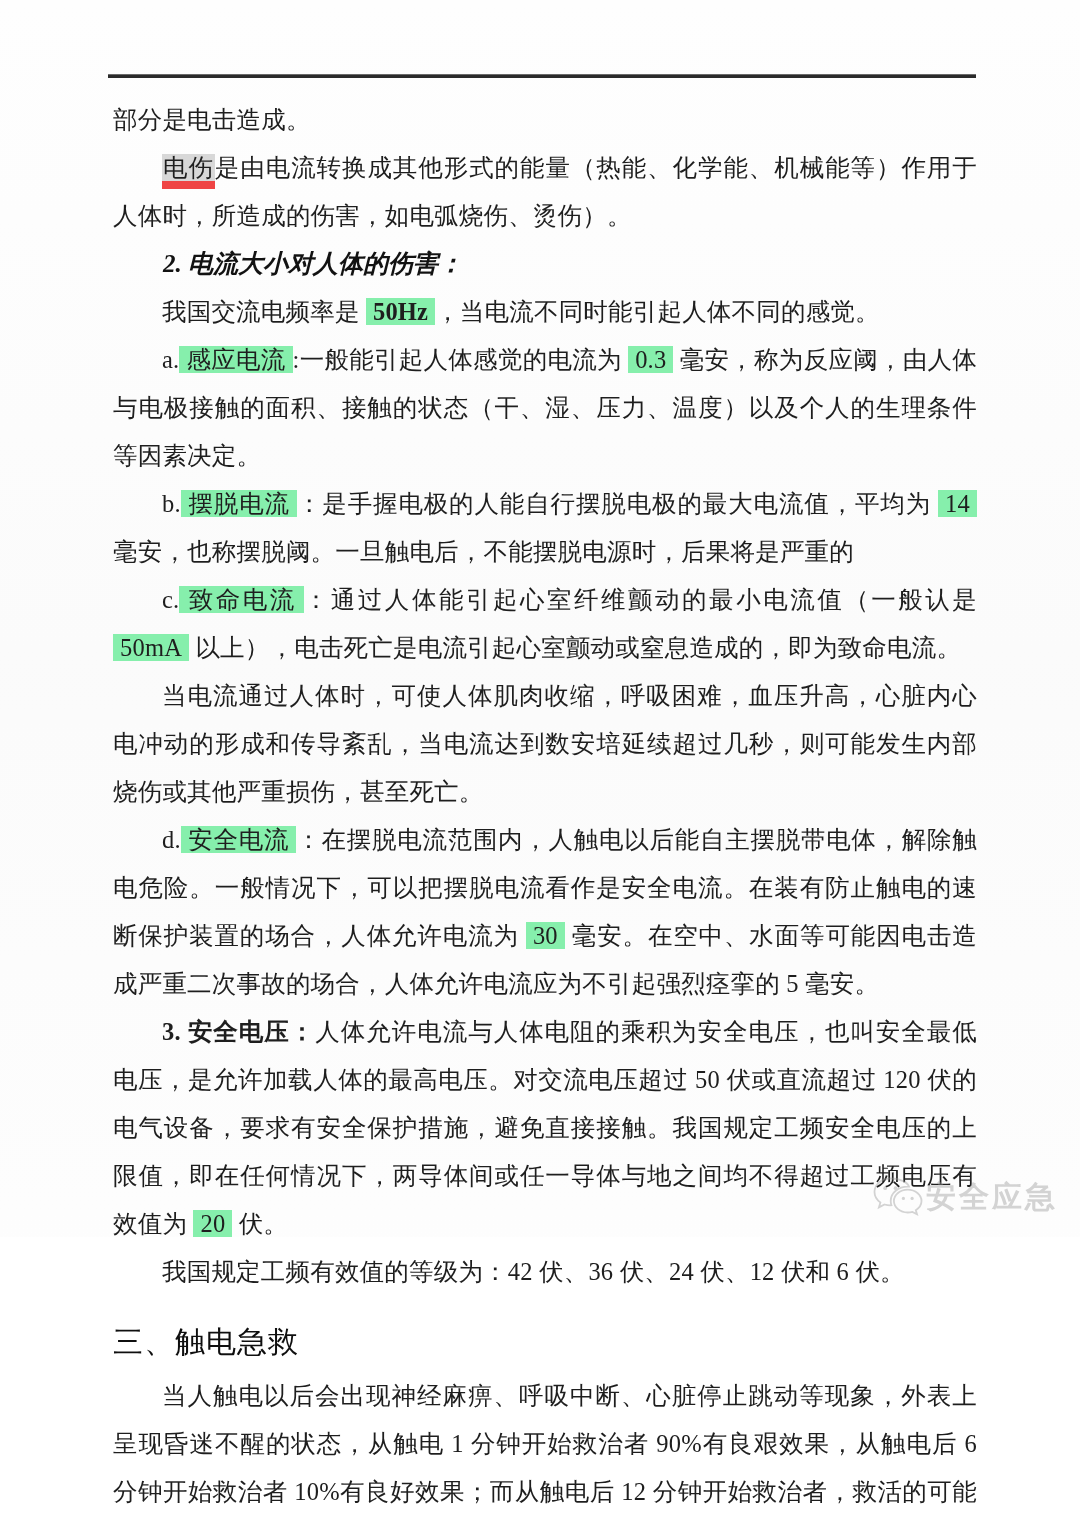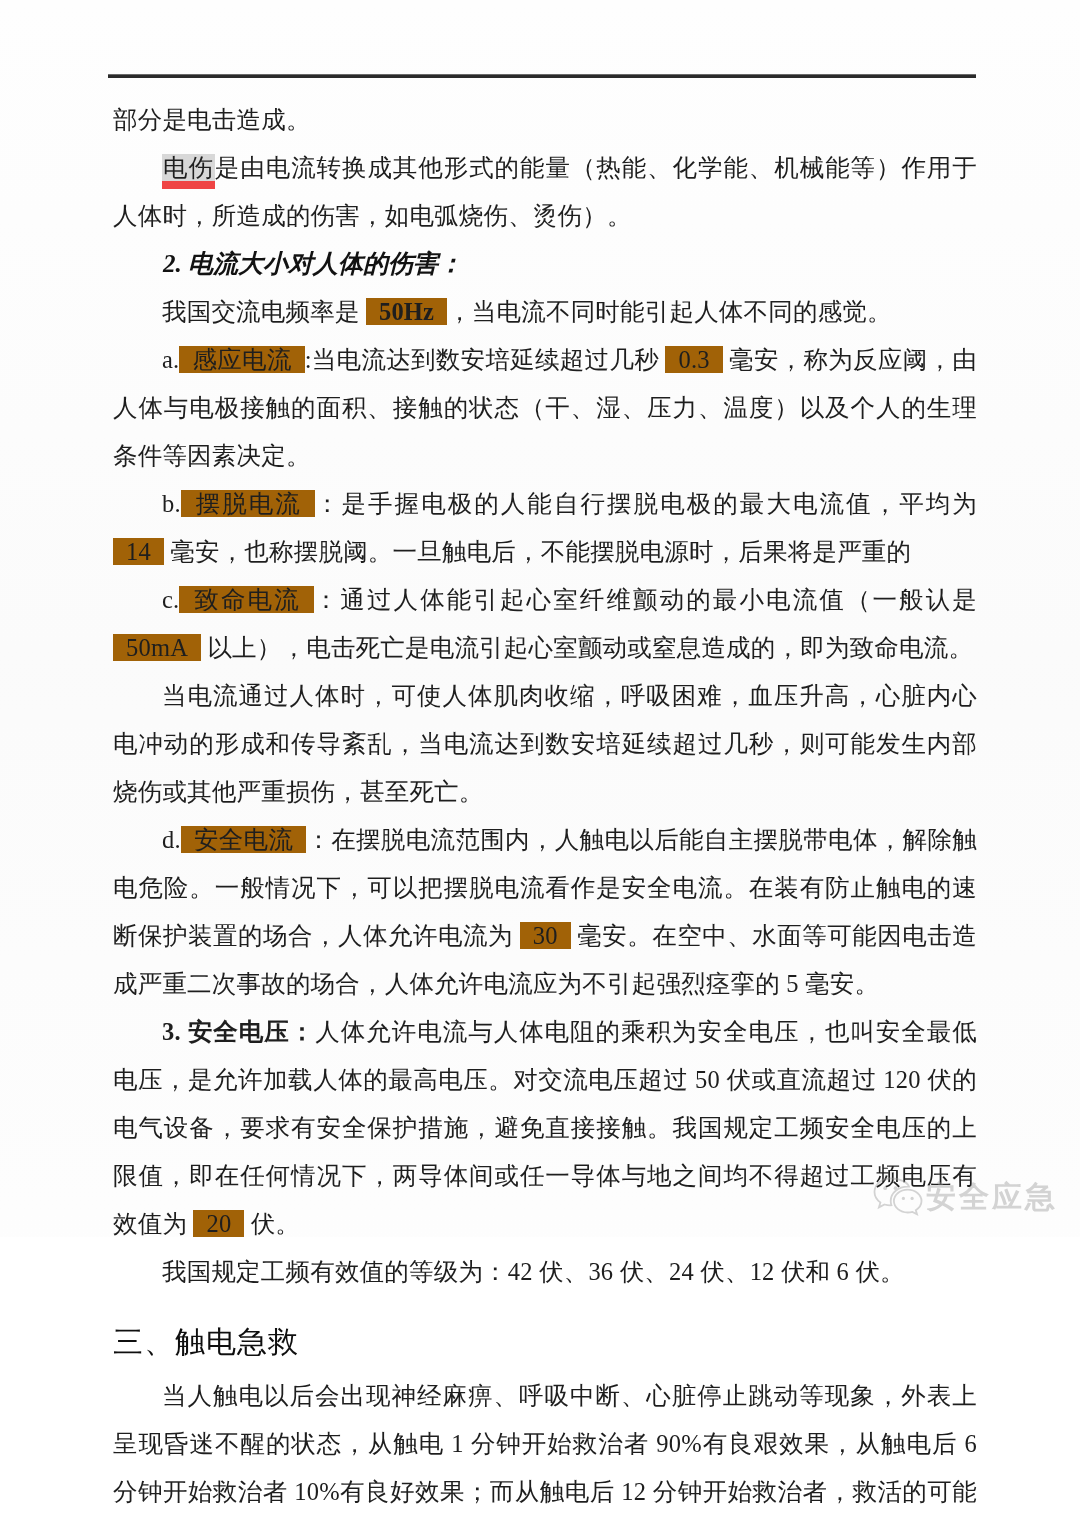--- a/index.html
+++ b/index.html
@@ -85,22 +85,22 @@
     line-height: 48px;
     font-weight: bold;
     text-indent: 2em;
     color: #121212;
     font-style: italic;
   }
 
   .b { font-weight: bold; }
 
   .hl {
-    background: #a16207;
-    padding: 0 13px;
+    background: #86efac;
+    padding: 0 7px;
   }
   .hl-u {
     background: #d8d8d8;
     border-bottom: 8px solid #ef4444;
     padding: 0 1px;
   }
 
   .watermark {
     position: absolute;
     right: 22px;
@@ -131,21 +131,21 @@
 
 <div class="page">
 
   <div class="header-rule"></div>
 
   <div class="content">
       <p class="para noindent">部分是电击造成。</p>
       <p class="para indent"><span class="hl-u">电伤</span><span>是由电流转换成其他形式的能量（热能、化学能、机械能等）作用于人体时，所造成的伤害，如电弧烧伤、烫伤）。</span></p>
       <h3 class="sub-heading">2. 电流大小对人体的伤害：</h3>
       <p class="para indent"><span>我国交流电频率是 </span><span class="hl b">50Hz</span><span>，当电流不同时能引起人体不同的感觉。</span></p>
-      <p class="para indent"><span>a.</span><span class="hl">感应电流</span><span>:当电流达到数安培延续超过几秒 </span><span class="hl">0.3</span><span> 毫安，称为反应阈，由人体与电极接触的面积、接触的状态（干、湿、压力、温度）以及个人的生理条件等因素决定。</span></p>
+      <p class="para indent"><span>a.</span><span class="hl">感应电流</span><span>:一般能引起人体感觉的电流为 </span><span class="hl">0.3</span><span> 毫安，称为反应阈，由人体与电极接触的面积、接触的状态（干、湿、压力、温度）以及个人的生理条件等因素决定。</span></p>
       <p class="para indent"><span>b.</span><span class="hl">摆脱电流</span><span>：是手握电极的人能自行摆脱电极的最大电流值，平均为 </span><span class="hl">14</span><span> 毫安，也称摆脱阈。一旦触电后，不能摆脱电源时，后果将是严重的</span></p>
       <p class="para indent"><span>c.</span><span class="hl">致命电流</span><span>：通过人体能引起心室纤维颤动的最小电流值（一般认是 </span><span class="hl">50mA</span><span> 以上），电击死亡是电流引起心室颤动或窒息造成的，即为致命电流。</span></p>
       <p class="para indent">当电流通过人体时，可使人体肌肉收缩，呼吸困难，血压升高，心脏内心电冲动的形成和传导紊乱，当电流达到数安培延续超过几秒，则可能发生内部烧伤或其他严重损伤，甚至死亡。</p>
       <p class="para indent"><span>d.</span><span class="hl">安全电流</span><span>：在摆脱电流范围内，人触电以后能自主摆脱带电体，解除触电危险。一般情况下，可以把摆脱电流看作是安全电流。在装有防止触电的速断保护装置的场合，人体允许电流为 </span><span class="hl">30</span><span> 毫安。在空中、水面等可能因电击造成严重二次事故的场合，人体允许电流应为不引起强烈痉挛的 5 毫安。</span></p>
       <p class="para indent"><span class="b">3. 安全电压：</span><span>人体允许电流与人体电阻的乘积为安全电压，也叫安全最低电压，是允许加载人体的最高电压。对交流电压超过 50 伏或直流超过 120 伏的电气设备，要求有安全保护措施，避免直接接触。我国规定工频安全电压的上限值，即在任何情况下，两导体间或任一导体与地之间均不得超过工频电压有效值为 </span><span class="hl">20</span><span> 伏。</span></p>
       <p class="para indent">我国规定工频有效值的等级为：42 伏、36 伏、24 伏、12 伏和 6 伏。</p>
       <h2 class="section-heading">三、触电急救</h2>
       <p class="para indent">当人触电以后会出现神经麻痹、呼吸中断、心脏停止跳动等现象，外表上呈现昏迷不醒的状态，从触电 1 分钟开始救治者 90%有良艰效果，从触电后 6 分钟开始救治者 10%有良好效果；而从触电后 12 分钟开始救治者，救活的可能性很小。因此，触电急救必须分秒必争。</p>
     </div>
 

